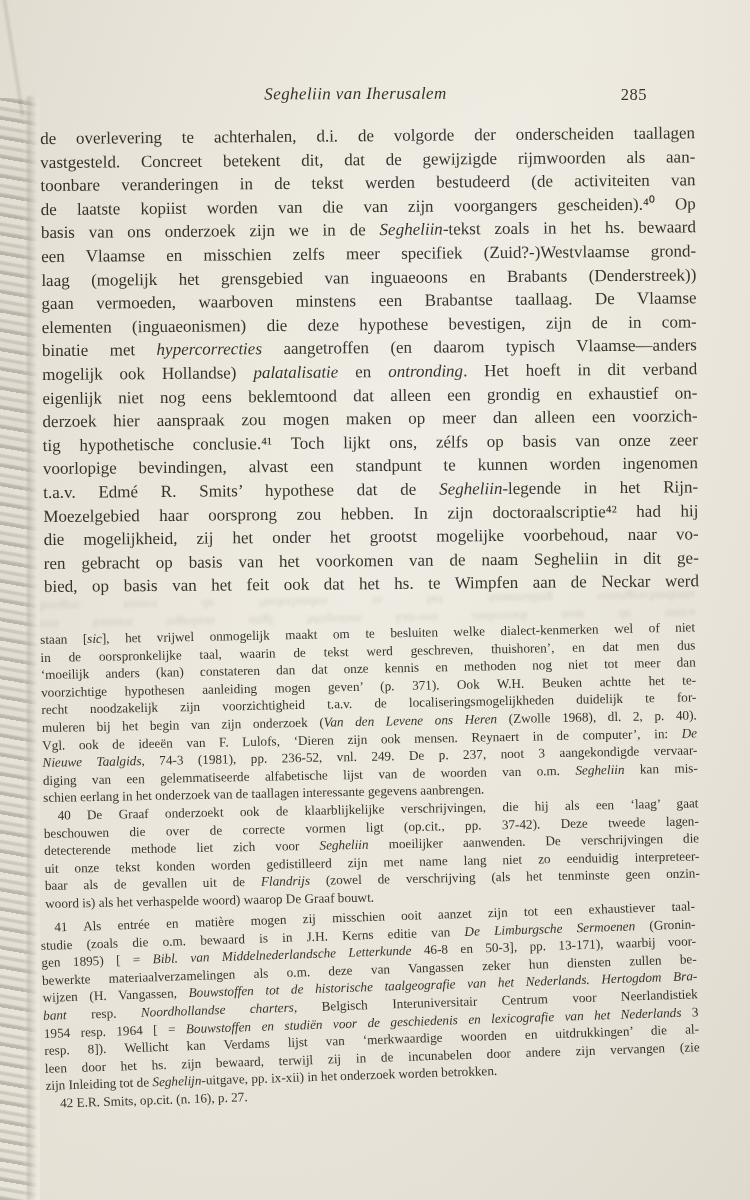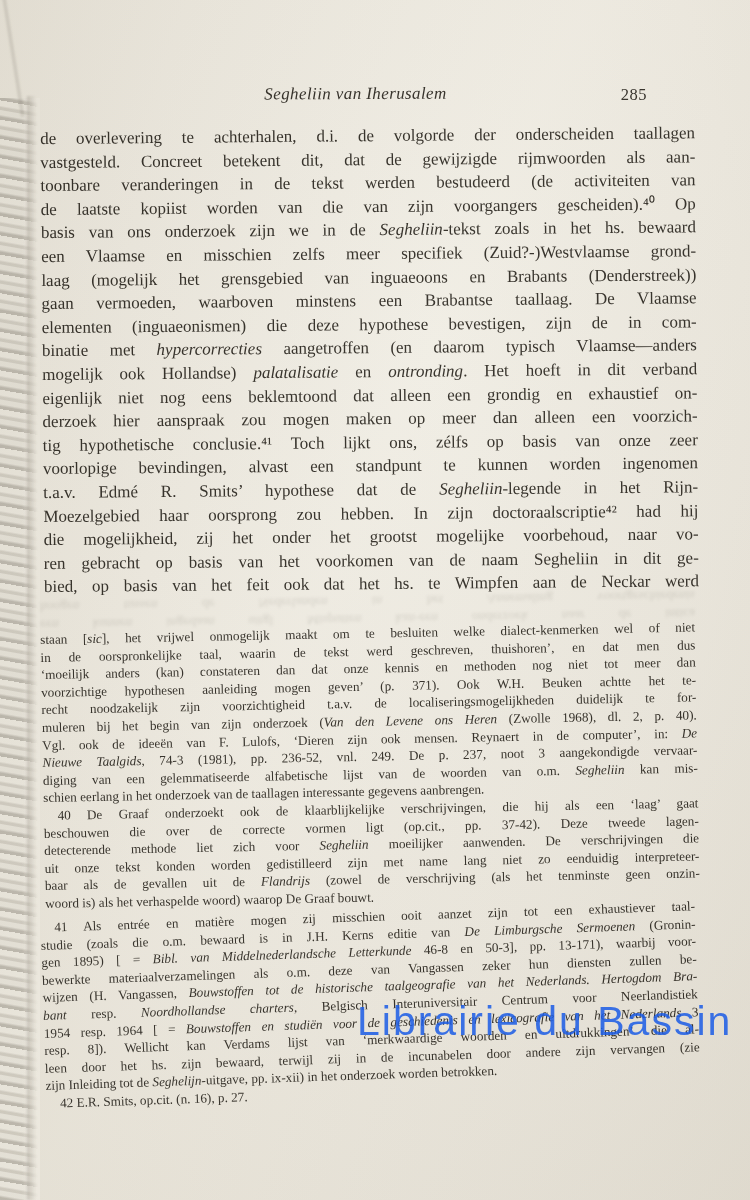--- a/index.html
+++ b/index.html
@@ -146,16 +146,15 @@
         <div class="line">1954 resp. 1964 [ = <i>Bouwstoffen en studiën voor de geschiedenis en lexicografie van het Nederlands</i> 3</div>
         <div class="line">resp. 8]). Wellicht kan Verdams lijst van ‘merkwaardige woorden en uitdrukkingen’ die al-</div>
         <div class="line">leen door het hs. zijn bewaard, terwijl zij in de incunabelen door andere zijn vervangen (zie</div>
         <div class="line end">zijn Inleiding tot de <i>Seghelijn</i>-uitgave, pp. ix-xii) in het onderzoek worden betrokken.</div>
       </div>
     <div>
         <div class="line end indent">42 E.R. Smits, op.cit. (n. 16), p. 27.</div>
       </div>
   </div>
 
-  <div class="watermark" style="color: rgb(27, 92, 230);">Librairie du Bassin</div>
 
   <div class="grain"></div>
 </div>
 
 </body></html>

